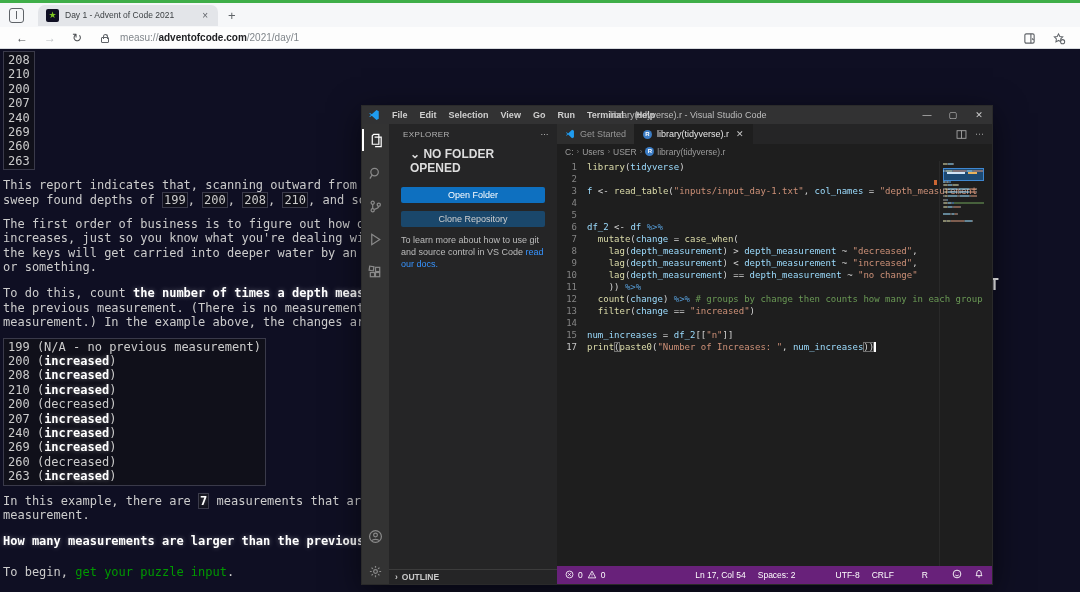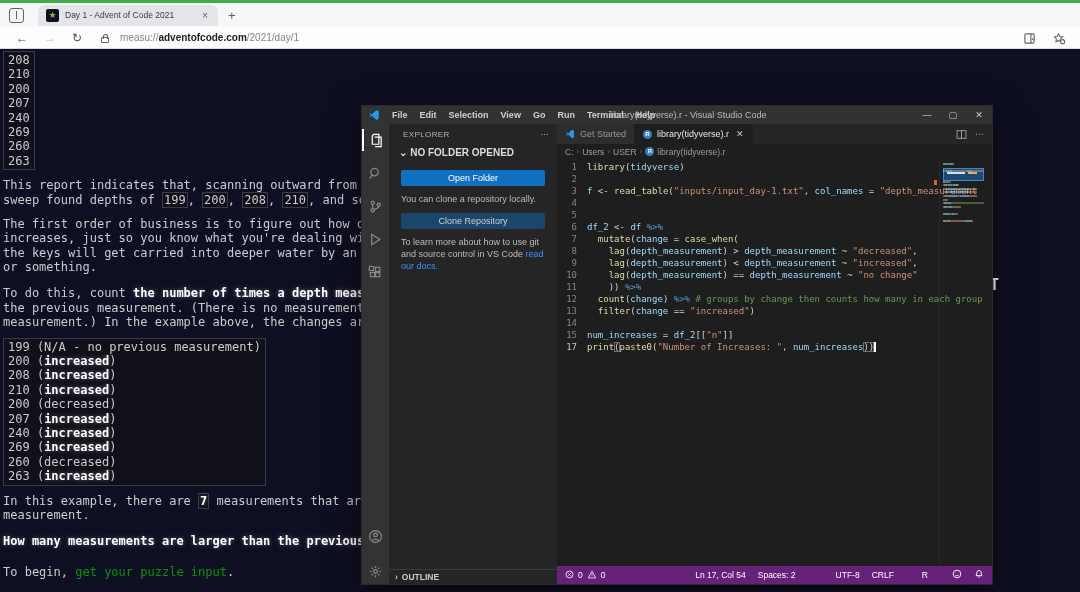--- a/index.html
+++ b/index.html
@@ -48,21 +48,21 @@
   #activitybar { width:27px; background:#333333; flex:none; display:flex; flex-direction:column; align-items:center; padding-top:5px; gap:11px; }
   .act-ic { width:27px; height:22px; display:flex; align-items:center; justify-content:center; color:#8a8a8a; }
   .act-ic.active { color:#ffffff; border-left:2px solid #ffffff; }
   .act-ic svg { stroke:currentColor; fill:none; stroke-width:1.3; }
   #act-spacer { flex:1; }
   .act-bottom { margin-bottom:2px; }
 
   #sidebar { width:168px; background:#252526; flex:none; color:#bcbcbc; font-size:9px; display:flex; flex-direction:column; }
   #sb-head { display:flex; padding:6px 8px 4px 14px; color:#b4b4b4; font-size:8px; letter-spacing:.4px; }
   #sb-head .dots { margin-left:auto; color:#c4c4c4; }
-  #sb-section { font-weight:bold; color:#dddddd; font-size:10px; padding:4px 10px; }
+  #sb-section { font-weight:bold; color:#dddddd; font-size:12px; padding:4px 21px; }
   .sb-text { padding:7px 12px 0 12px; line-height:12px; }
   .sb-btn { margin:8px 12px 0 12px; height:16px; border-radius:2px; text-align:center; line-height:16px; color:#ffffff; font-size:9px; }
   #btn-open { background:#0e70c0; }
   #btn-clone { background:rgba(14,112,192,.45); color:#d0d0d0; }
   .sb-link { color:#3794ff; }
   #sb-fill { flex:1; }
   #outline-row { border-top:1px solid #3c3c3c; height:15px; display:flex; align-items:center; gap:4px; padding-left:6px; font-weight:bold; font-size:8.5px; color:#cacaca; }
 
   #editorcol { flex:1; display:flex; flex-direction:column; min-width:0; background:#1e1e1e; }
   #tabbar { height:20px; background:#252526; display:flex; flex:none; align-items:stretch; font-size:9px; }
@@ -229,21 +229,20 @@
         </span>
     </div>
 
     <div id="sidebar">
       <div id="sb-head">
         <span>EXPLORER</span>
         <span class="dots">⋯</span>
       </div>
       <div id="sb-section"><span>⌄</span> <span>NO FOLDER OPENED</span></div>
       <div class="sb-btn" id="btn-open">Open Folder</div>
-      <div class="sb-text">You can clone a repository locally.</div>
       <div class="sb-btn" id="btn-clone">Clone Repository</div>
       <div class="sb-text"><span>To learn more about how to use git and source control in VS Code </span><span class="sb-link">read our docs.</span></div>
       <div id="sb-fill"></div>
       <div id="outline-row">
           <span>›</span>
           <span>OUTLINE</span>
         </div>
     </div>
 
     <div id="editorcol">

